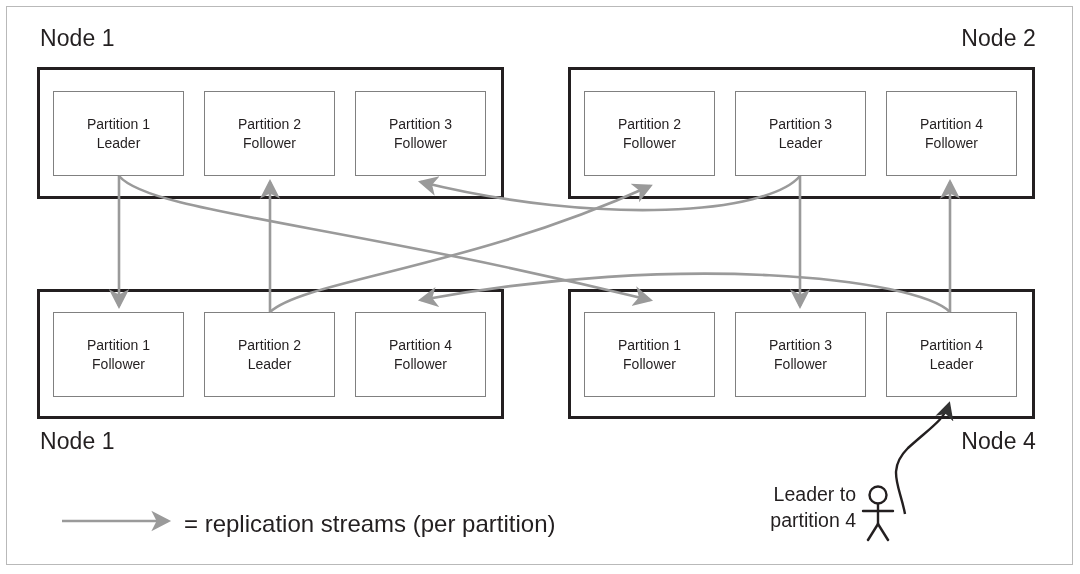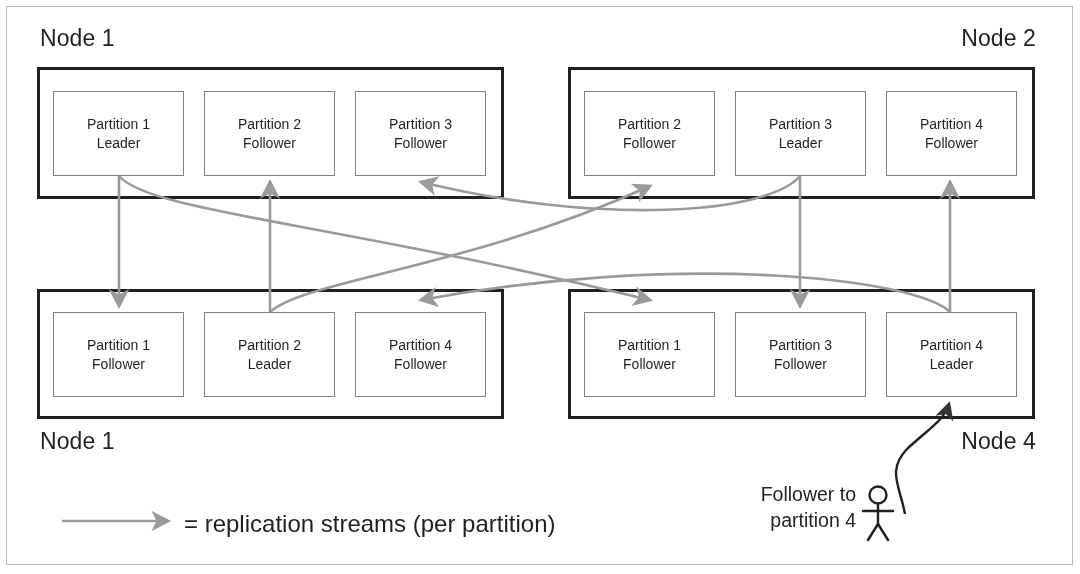--- a/index.html
+++ b/index.html
@@ -195,18 +195,18 @@
       <line x1="878" y1="504" x2="878" y2="524"></line>
       <line x1="863" y1="511" x2="893" y2="511"></line>
       <line x1="878" y1="524" x2="868" y2="540"></line>
       <line x1="878" y1="524" x2="888" y2="540"></line>
     </g>
   </svg>
 
   <div id="legend-text" style="left:184px; top:510px;">= replication streams (per partition)</div>
 
   <div id="writer-label" style="left:748px; top:481px; width:108px;">
-    <div>Follower to</div>
+    <div>Leader to</div>
     <div>partition 4</div>
   </div>
 
   <span class="sr-only">Partitioned database with leaders and followers across four nodes</span>
 </div>
 
 </body></html>

